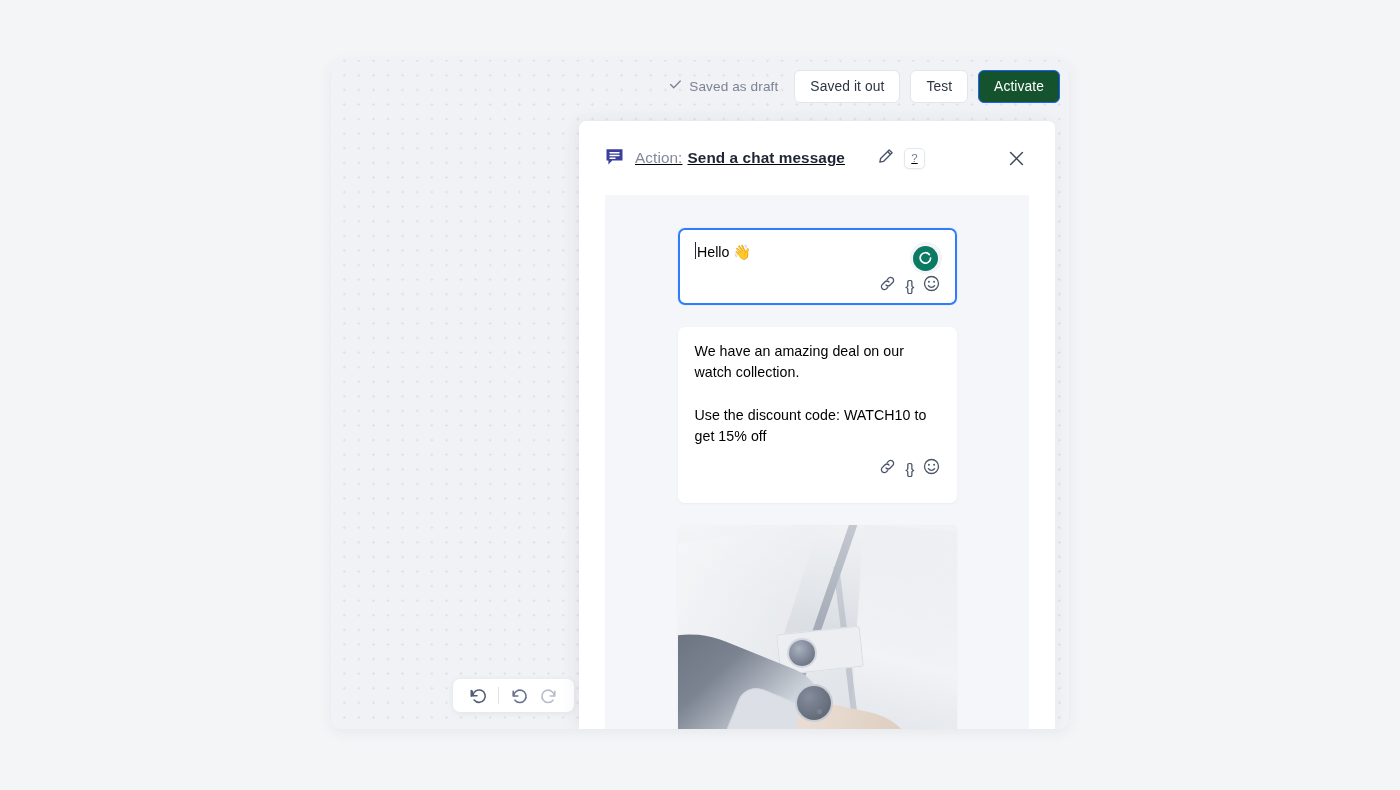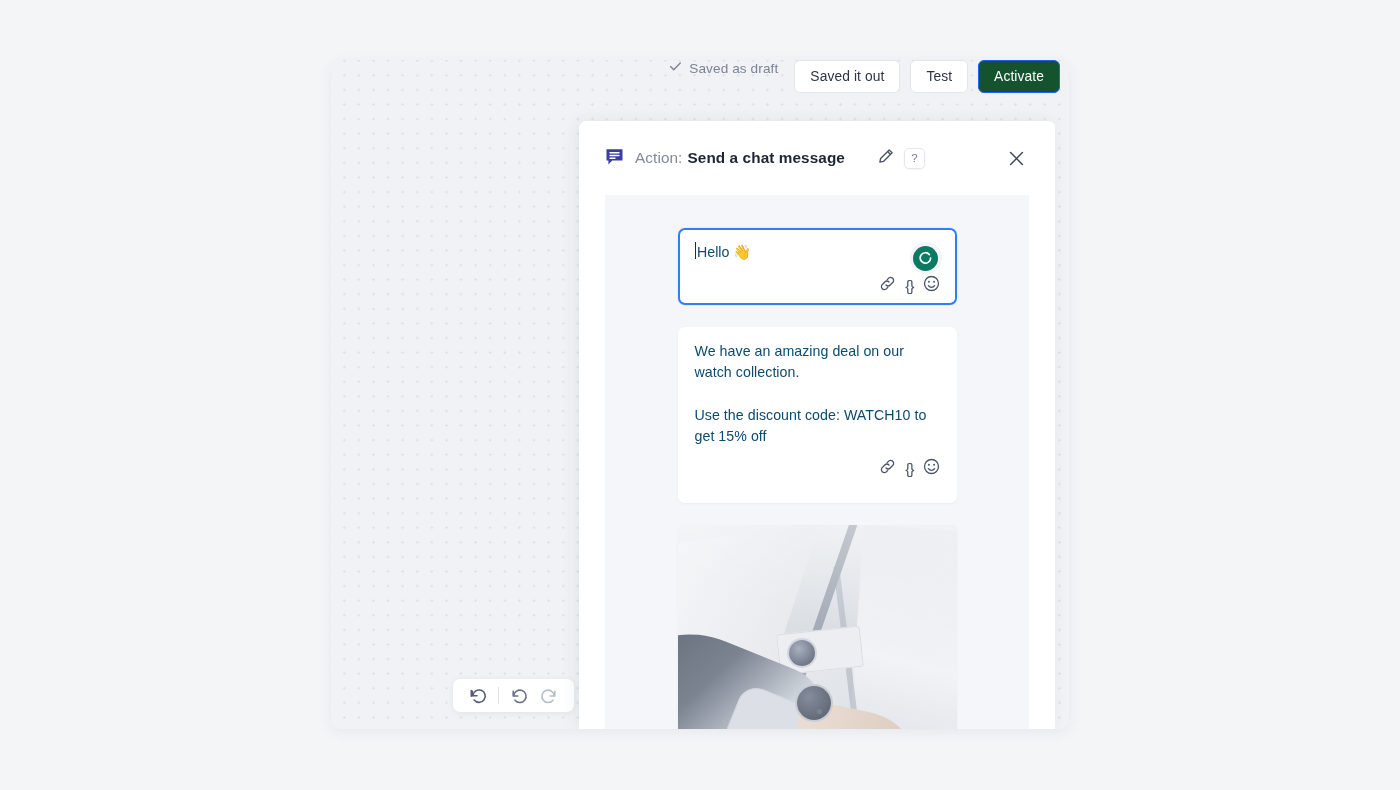--- a/index.html
+++ b/index.html
@@ -39,21 +39,21 @@
     background-position: 6px 8px;
   }
 
   
   #topbar {
     position: absolute;
     left: 0; top: 0;
     width: 738px;
     height: 52px;
     display: flex;
-    align-items: flex-start;
+    align-items: center;
     justify-content: flex-end;
     gap: 10px;
     padding-right: 9px;
     z-index: 30;
   }
 
   .saved-draft {
     display: flex;
     align-items: center;
     gap: 7px;
@@ -176,20 +176,21 @@
     position: absolute;
     left: 248px;
     top: 61px;
     width: 476px;
     height: 608px;
     background: #ffffff;
     border-radius: 7px 7px 0 0;
     box-shadow: -3px 0 16px rgba(40,50,80,0.07);
     z-index: 25;
     overflow: hidden;
+    text-decoration: underline;
   }
 
   #panel-header {
     height: 74px;
     display: flex;
     align-items: center;
     padding: 0 26px 0 26px;
     gap: 0;
   }
   #panel-header .chat-ic { margin-right: 11px; display: block; }
@@ -248,21 +249,21 @@
   }
   .msg-card.active {
     border: 2px solid #2f7dfb;
     padding: 12px 15px 8px 15px;
     box-shadow: 0 0 0 1px rgba(47,125,251,0.05);
   }
 
   .msg-text {
     font-size: 14.2px;
     line-height: 1.48;
-    color: #0c4a6e;
+    color: #000000;
     letter-spacing: .05px;
     white-space: pre-wrap;
     min-height: 20px;
   }
   .msg-text.first-line {
     display: flex;
     align-items: flex-start;
   }
   .caret {
     display: inline-block;

